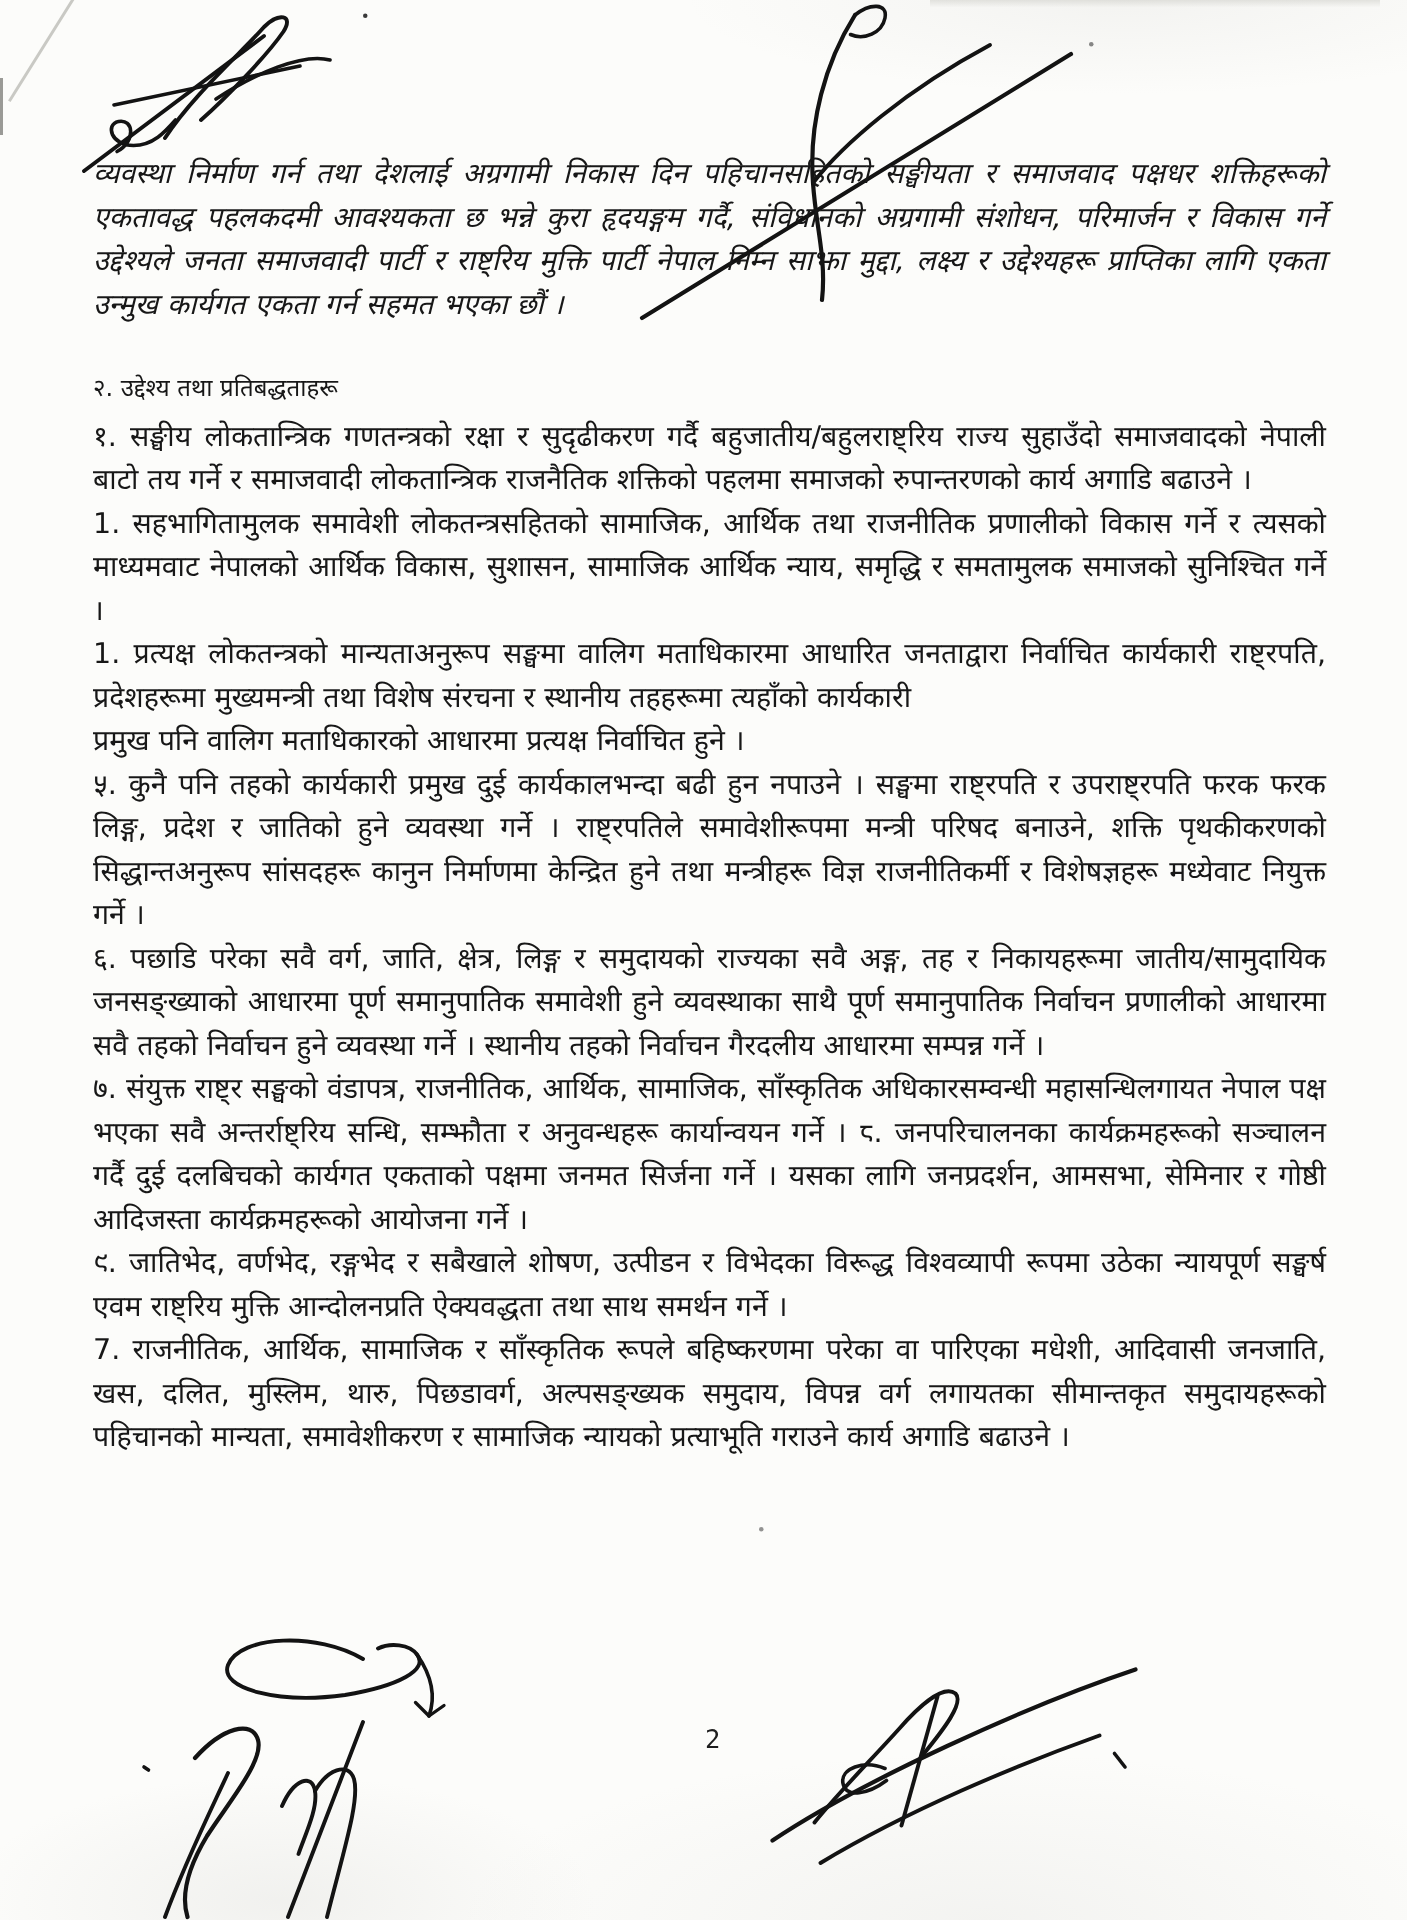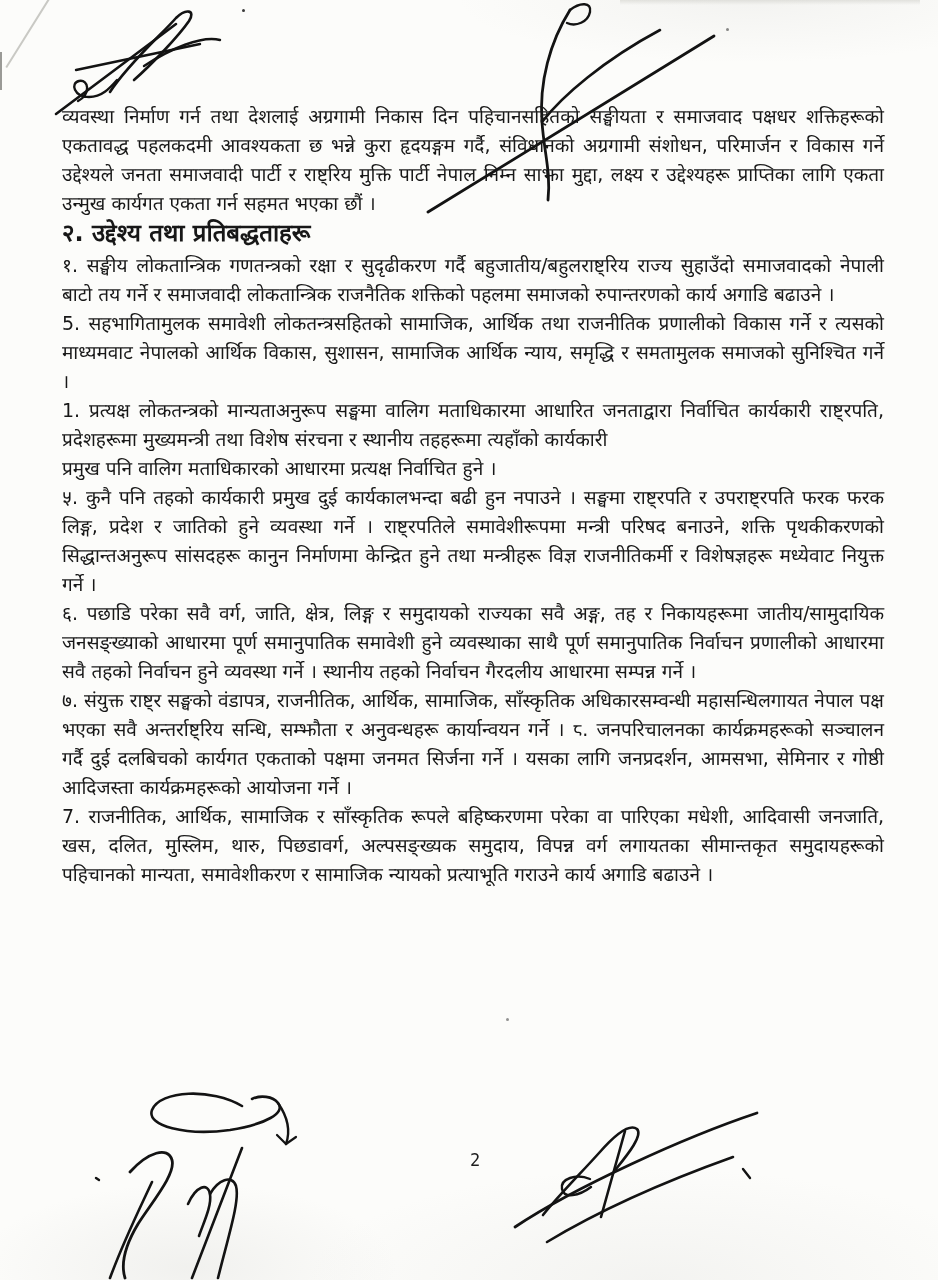--- a/index.html
+++ b/index.html
@@ -16,23 +16,23 @@
       radial-gradient(ellipse 420px 90px at 80% 0%, rgba(180,180,175,.12), transparent 70%),
       #fcfcfa;
   }
   .text-col{
     position:absolute;left:62px;top:102px;width:822px;
     color:#171717;
     font-size:19px;line-height:29px;
     text-align:justify;
   }
   .para{margin:0;white-space:pre-wrap;}
-  .intro{}
+  .intro{margin-bottom:26px;font-style:italic;}
   .heading{
-    margin:0 0 3px 0;font-size:24px;font-weight:bold;line-height:30px;
+    margin:0 0 3px 0;font-size:16px;font-weight:normal;line-height:30px;
     text-align:left;white-space:pre-wrap;
   }
   .sig{position:absolute;pointer-events:none;}
   .sig path{fill:none;stroke:#131313;stroke-linecap:round;stroke-linejoin:round;}
   .page-number{
     position:absolute;left:470px;top:1150px;
     font-size:17px;color:#1d1d1d;font-family:"DejaVu Sans Mono","Liberation Mono",monospace;
   }
   .corner-line{
     position:absolute;left:-14px;top:30px;width:86px;height:2px;
@@ -92,24 +92,25 @@
     <path d="M38,120 C54,100 76,78 94,58 C108,42 124,28 132,34 C138,40 124,58 111,74" stroke-width="2.6"></path>
     <path d="M86,92 C74,101 59,104 57,94 C55,84 71,78 85,84" stroke-width="2.4"></path>
     <path d="M120,36 L96,122" stroke-width="2.6"></path>
     <path d="M238,74 l7,9" stroke-width="2.4"></path>
   </svg>
 
   <div class="text-col">
     <p class="para intro">व्यवस्था निर्माण गर्न तथा देशलाई अग्रगामी निकास दिन पहिचानसहितको सङ्घीयता र समाजवाद पक्षधर शक्तिहरूको एकतावद्ध पहलकदमी आवश्यकता छ भन्ने कुरा हृदयङ्गम गर्दै, संविधानको अग्रगामी संशोधन, परिमार्जन र विकास गर्ने उद्देश्यले जनता समाजवादी पार्टी र राष्ट्रिय मुक्ति पार्टी नेपाल निम्न साझा मुद्दा, लक्ष्य र उद्देश्यहरू प्राप्तिका लागि एकता उन्मुख कार्यगत एकता गर्न सहमत भएका छौं ।</p>
     <h2 class="heading">२. उद्देश्य तथा प्रतिबद्धताहरू</h2>
     <p class="para">१. सङ्घीय लोकतान्त्रिक गणतन्त्रको रक्षा र सुदृढीकरण गर्दै बहुजातीय/बहुलराष्ट्रिय राज्य सुहाउँदो समाजवादको नेपाली बाटो तय गर्ने र समाजवादी लोकतान्त्रिक राजनैतिक शक्तिको पहलमा समाजको रुपान्तरणको कार्य अगाडि बढाउने ।</p>
-    <p class="para">5. सहभागितामुलक समावेशी लोकतन्त्रसहितको सामाजिक, आर्थिक तथा राजनीतिक प्रणालीको विकास गर्ने र त्यसको माध्यमवाट नेपालको आर्थिक विकास, सुशासन, सामाजिक आर्थिक न्याय, समृद्धि र समतामुलक समाजको सुनिश्चित गर्ने ।</p>
+    <p class="para">1. सहभागितामुलक समावेशी लोकतन्त्रसहितको सामाजिक, आर्थिक तथा राजनीतिक प्रणालीको विकास गर्ने र त्यसको माध्यमवाट नेपालको आर्थिक विकास, सुशासन, सामाजिक आर्थिक न्याय, समृद्धि र समतामुलक समाजको सुनिश्चित गर्ने ।</p>
     <p class="para">1. प्रत्यक्ष लोकतन्त्रको मान्यताअनुरूप सङ्घमा वालिग मताधिकारमा आधारित जनताद्वारा निर्वाचित कार्यकारी राष्ट्रपति, प्रदेशहरूमा मुख्यमन्त्री तथा विशेष संरचना र स्थानीय तहहरूमा त्यहाँको कार्यकारी
 प्रमुख पनि वालिग मताधिकारको आधारमा प्रत्यक्ष निर्वाचित हुने ।</p>
     <p class="para">५. कुनै पनि तहको कार्यकारी प्रमुख दुई कार्यकालभन्दा बढी हुन नपाउने । सङ्घमा राष्ट्रपति र उपराष्ट्रपति फरक फरक लिङ्ग, प्रदेश र जातिको हुने व्यवस्था गर्ने । राष्ट्रपतिले समावेशीरूपमा मन्त्री परिषद बनाउने, शक्ति पृथकीकरणको सिद्धान्तअनुरूप सांसदहरू कानुन निर्माणमा केन्द्रित हुने तथा मन्त्रीहरू विज्ञ राजनीतिकर्मी र विशेषज्ञहरू मध्येवाट नियुक्त गर्ने ।</p>
     <p class="para">६. पछाडि परेका सवै वर्ग, जाति, क्षेत्र, लिङ्ग र समुदायको राज्यका सवै अङ्ग, तह र निकायहरूमा जातीय/सामुदायिक जनसङ्ख्याको आधारमा पूर्ण समानुपातिक समावेशी हुने व्यवस्थाका साथै पूर्ण समानुपातिक निर्वाचन प्रणालीको आधारमा सवै तहको निर्वाचन हुने व्यवस्था गर्ने । स्थानीय तहको निर्वाचन गैरदलीय आधारमा सम्पन्न गर्ने ।</p>
     <p class="para"><span>७. संयुक्त राष्ट्र सङ्घको वंडापत्र, राजनीतिक, आर्थिक, सामाजिक, साँस्कृतिक अधिकारसम्वन्धी महासन्धिलगायत नेपाल पक्ष भएका सवै अन्तर्राष्ट्रिय सन्धि, सम्झौता र अनुवन्धहरू कार्यान्वयन गर्ने ।</span> <span>८. जनपरिचालनका कार्यक्रमहरूको सञ्चालन गर्दै दुई दलबिचको कार्यगत एकताको पक्षमा जनमत सिर्जना गर्ने । यसका लागि जनप्रदर्शन, आमसभा, सेमिनार र गोष्ठी आदिजस्ता कार्यक्रमहरूको आयोजना गर्ने ।</span></p>
+    <p class="para">९. जातिभेद, वर्णभेद, रङ्गभेद र सबैखाले शोषण, उत्पीडन र विभेदका विरूद्ध विश्वव्यापी रूपमा उठेका न्यायपूर्ण सङ्घर्ष एवम राष्ट्रिय मुक्ति आन्दोलनप्रति ऐक्यवद्धता तथा साथ समर्थन गर्ने ।</p>
     <p class="para">7. राजनीतिक, आर्थिक, सामाजिक र साँस्कृतिक रूपले बहिष्करणमा परेका वा पारिएका मधेशी, आदिवासी जनजाति, खस, दलित, मुस्लिम, थारु, पिछडावर्ग, अल्पसङ्ख्यक समुदाय, विपन्न वर्ग लगायतका सीमान्तकृत समुदायहरूको पहिचानको मान्यता, समावेशीकरण र सामाजिक न्यायको प्रत्याभूति गराउने कार्य अगाडि बढाउने ।</p>
   </div>
 
   <div class="page-number">2</div>
 
 </div>
 
 </body></html>

